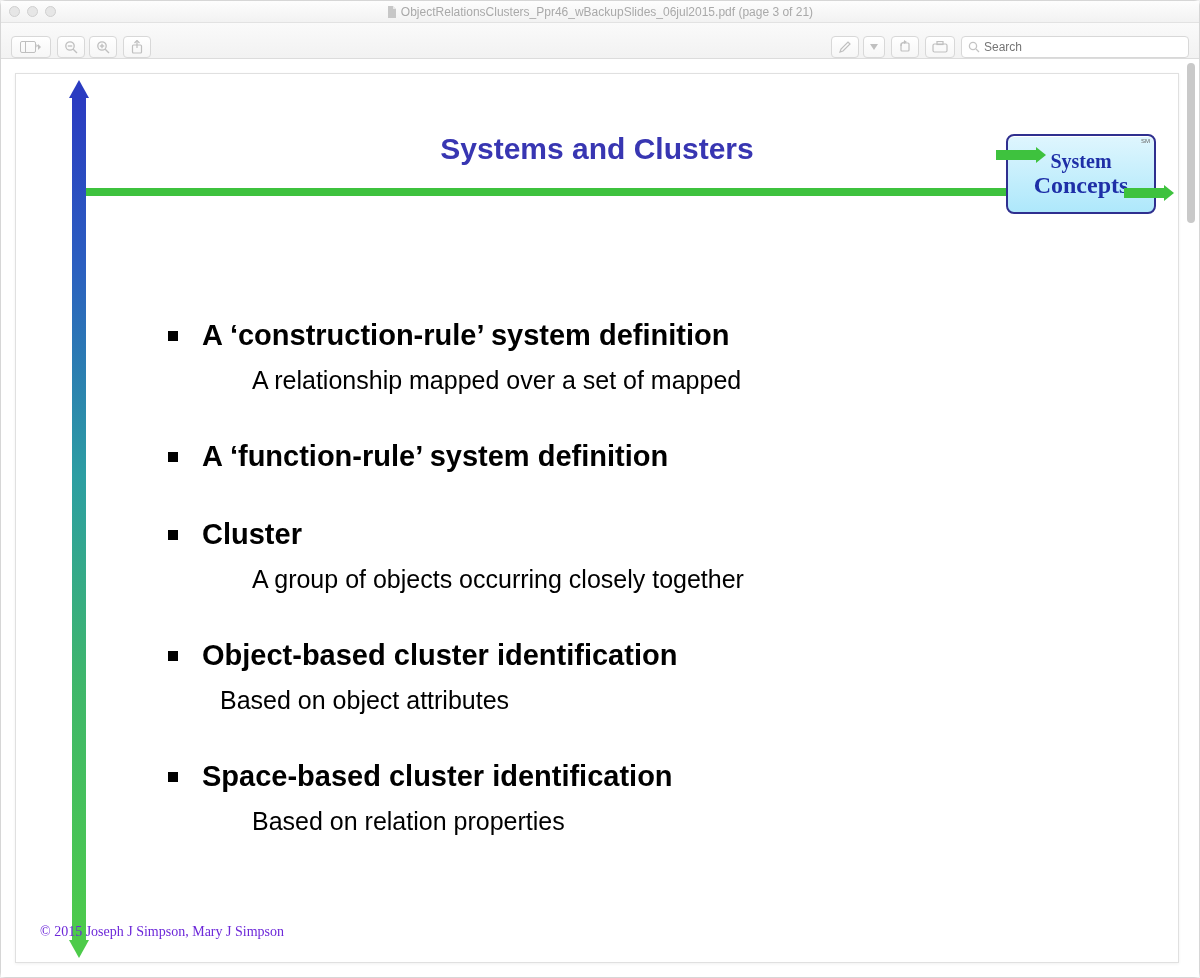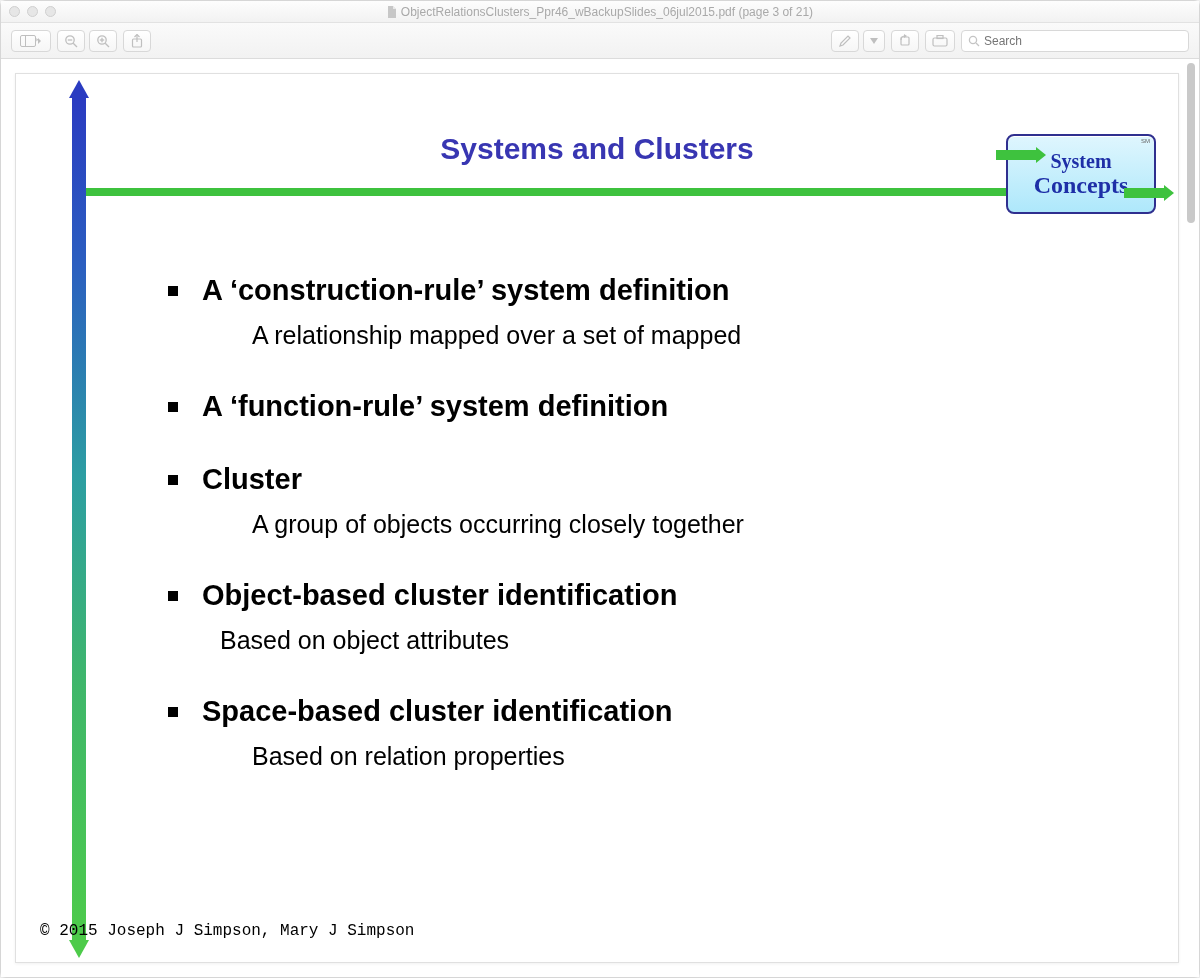--- a/index.html
+++ b/index.html
@@ -42,21 +42,21 @@
     pointer-events: none;
     display: flex; align-items: center; justify-content: center; gap: 4px;
   }
   .title-text .doc-icon { font-size: 11px; color: #b8b8b8; }
   
   .toolbar {
     height: 36px;
     background: linear-gradient(#fafafa, #f2f2f2);
     border-bottom: 1px solid #dcdcdc;
     display: flex;
-    align-items: center;
+    align-items: flex-end;
     padding: 0 10px;
     gap: 6px;
   }
   .tb-group { display: flex; gap: 4px; }
   .tb-btn {
     height: 22px;
     min-width: 28px;
     padding: 0 6px;
     border: 1px solid #d8d8d8;
     border-radius: 4px;
@@ -179,41 +179,41 @@
     font-family: Arial, sans-serif; font-size: 6px; color: #666; font-weight: normal;
   }
 
   .body-list {
     position: absolute;
     left: 152px; right: 80px;
     top: 200px;
     font-family: Arial, "Helvetica Neue", sans-serif;
     color: #000;
   }
-  .item { margin-bottom: 40px; }
+  .item { margin-bottom: 40px; margin-top: 45px; }
   .item-head {
     display: flex; align-items: flex-start; gap: 24px;
     font-size: 29px; font-weight: 700;
   }
   .bullet {
     width: 10px; height: 10px; background: #000;
     margin-top: 12px; flex-shrink: 0;
   }
   .item-sub {
     font-size: 25px; font-weight: 400;
     margin-left: 84px;
     margin-top: 14px;
   }
   .item.compact .item-sub { margin-left: 52px; }
 
   .copyright {
     position: absolute;
     left: 24px; bottom: 22px;
-    font-family: Liberation Mono, monospace;
-    font-size: 16px; color: #000000;
+    font-family: Liberation Serif, serif;
+    font-size: 14px; color: #6d28d9;
   }
 
   svg { display: block; }
 </style>
 </head>
 <body>
 
 <div class="window">
 
   <div class="titlebar">

